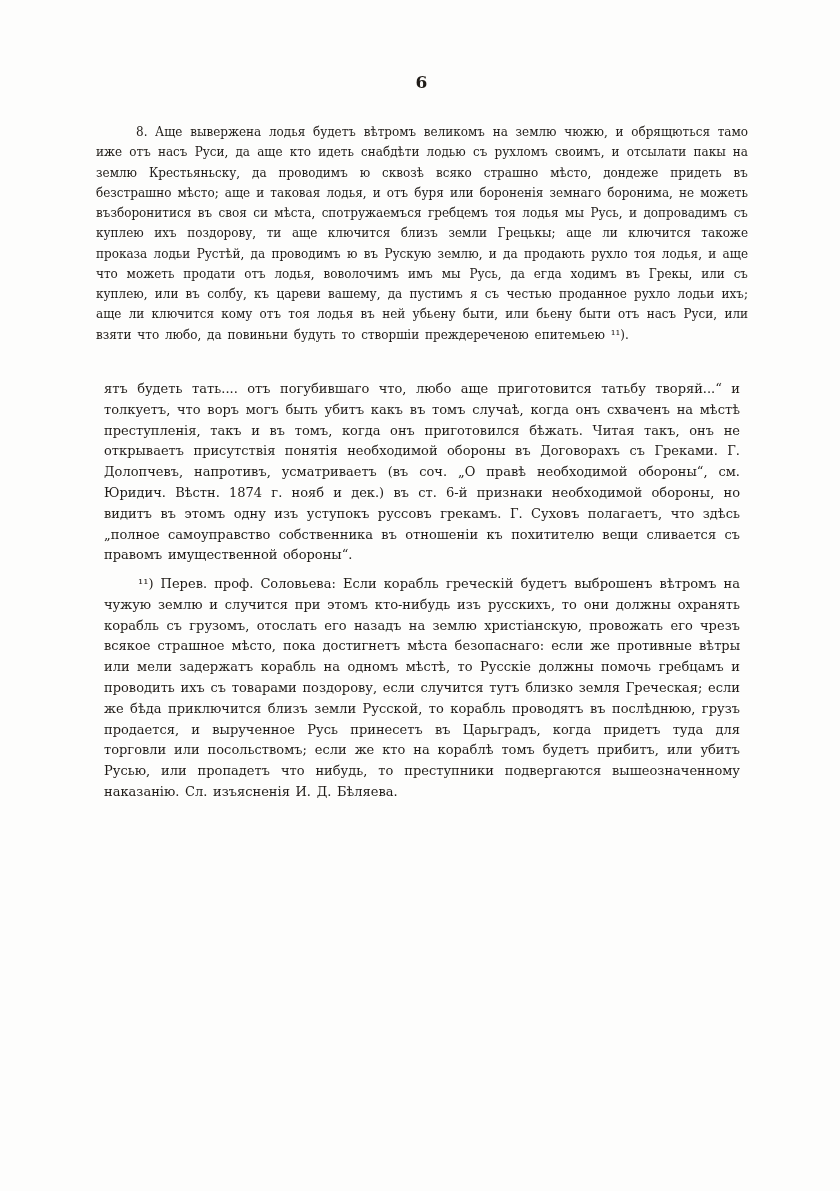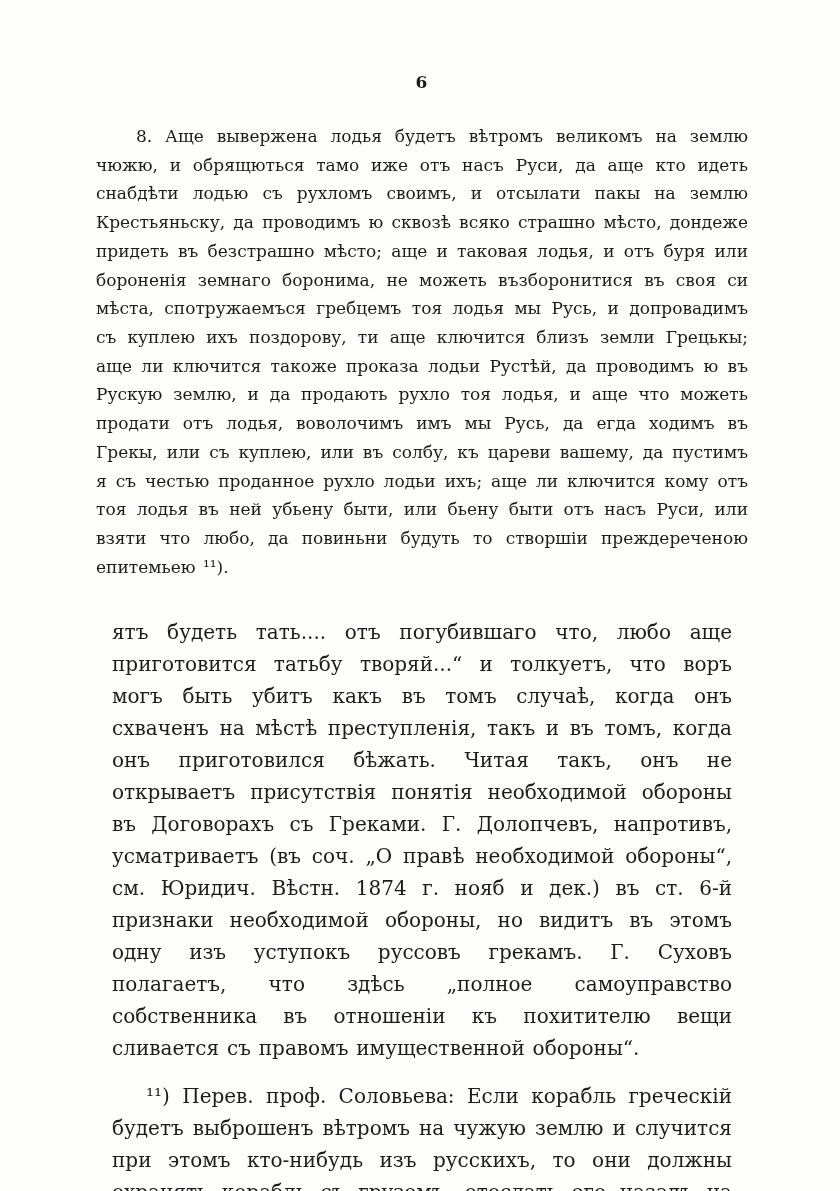--- a/index.html
+++ b/index.html
@@ -25,36 +25,36 @@
     top: 72px;
   }
   .page-number {
     text-align: center;
     font-size: 17px;
     font-weight: bold;
     letter-spacing: 1px;
     margin: 0 0 30px 0;
   }
   .main-text {
-    font-size: 17px;
+    font-size: 12px;
     line-height: 1.69;
     text-align: justify;
     text-indent: 40px;
     word-spacing: 2px;
     margin: 0 0 34px 0;
   }
   .footnotes {
     margin-top: 2px;
   }
   .footnote {
-    font-size: 20px;
+    font-size: 13px;
     line-height: 1.6;
     text-align: justify;
     word-spacing: 1.5px;
-    margin: 16px;
+    margin: 8px;
   }
   .footnote.indent {
     text-indent: 34px;
   }
 </style>
 </head>
 <body>
 
 <div class="page">
   <div class="content">

